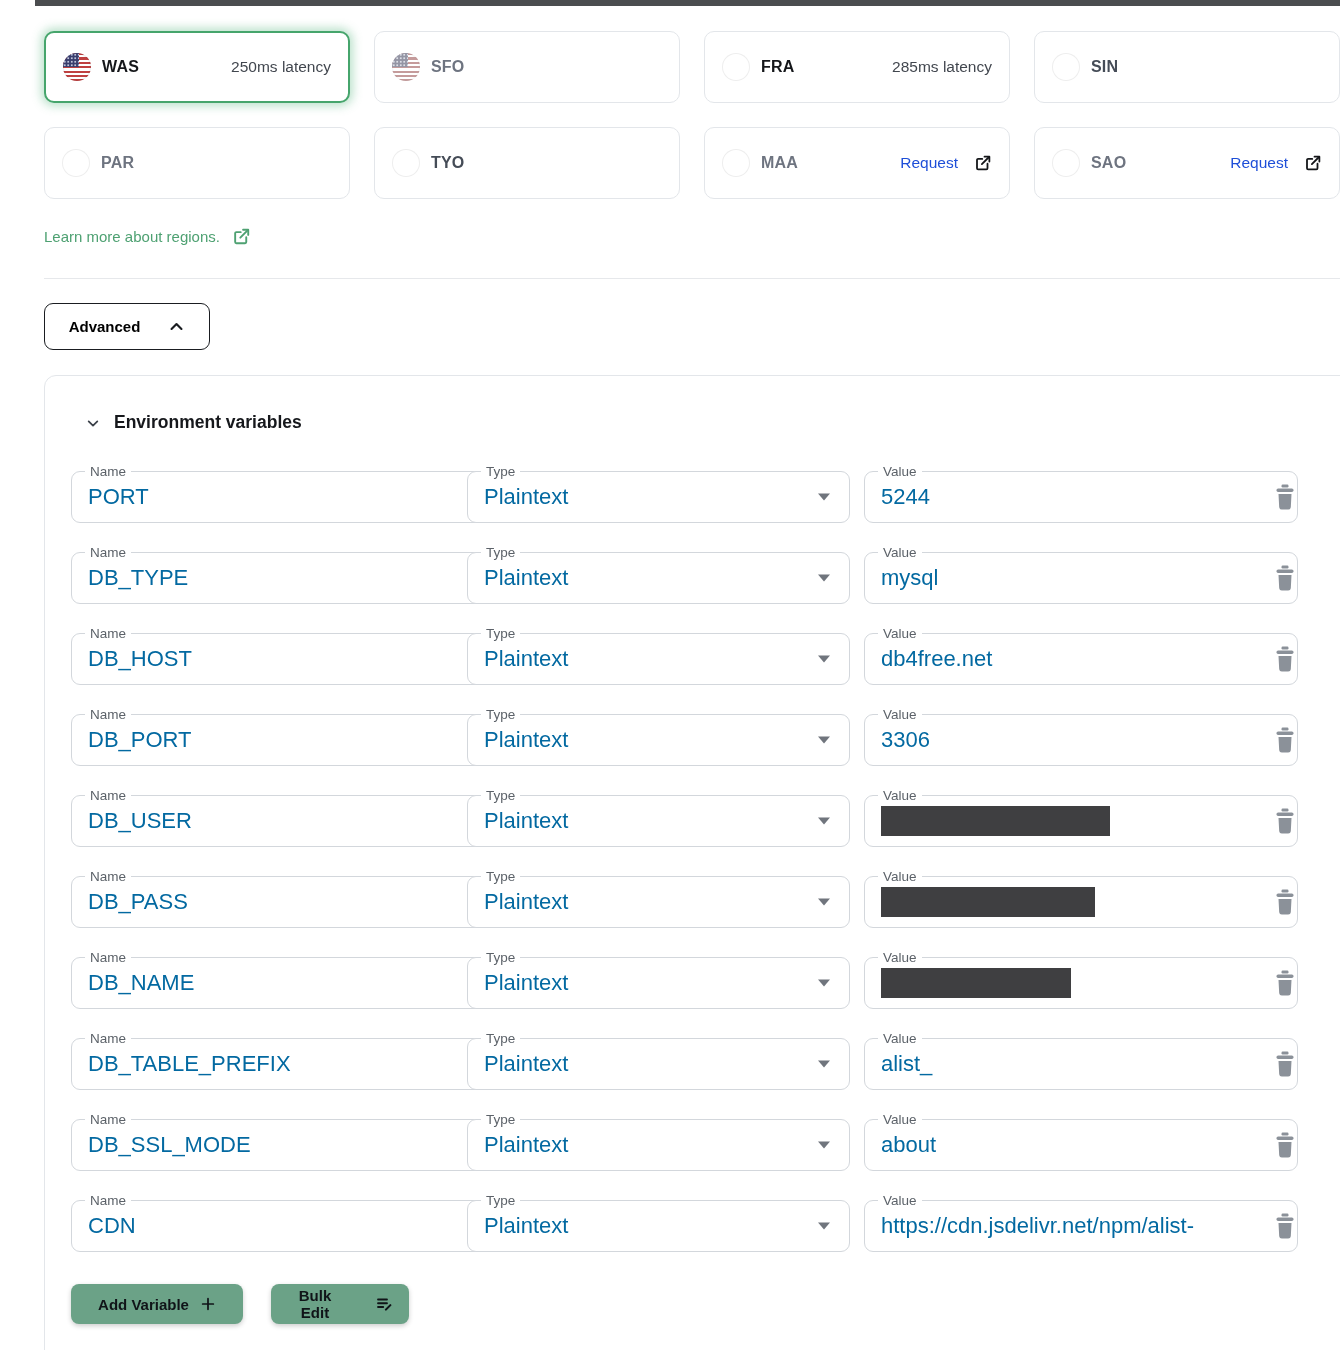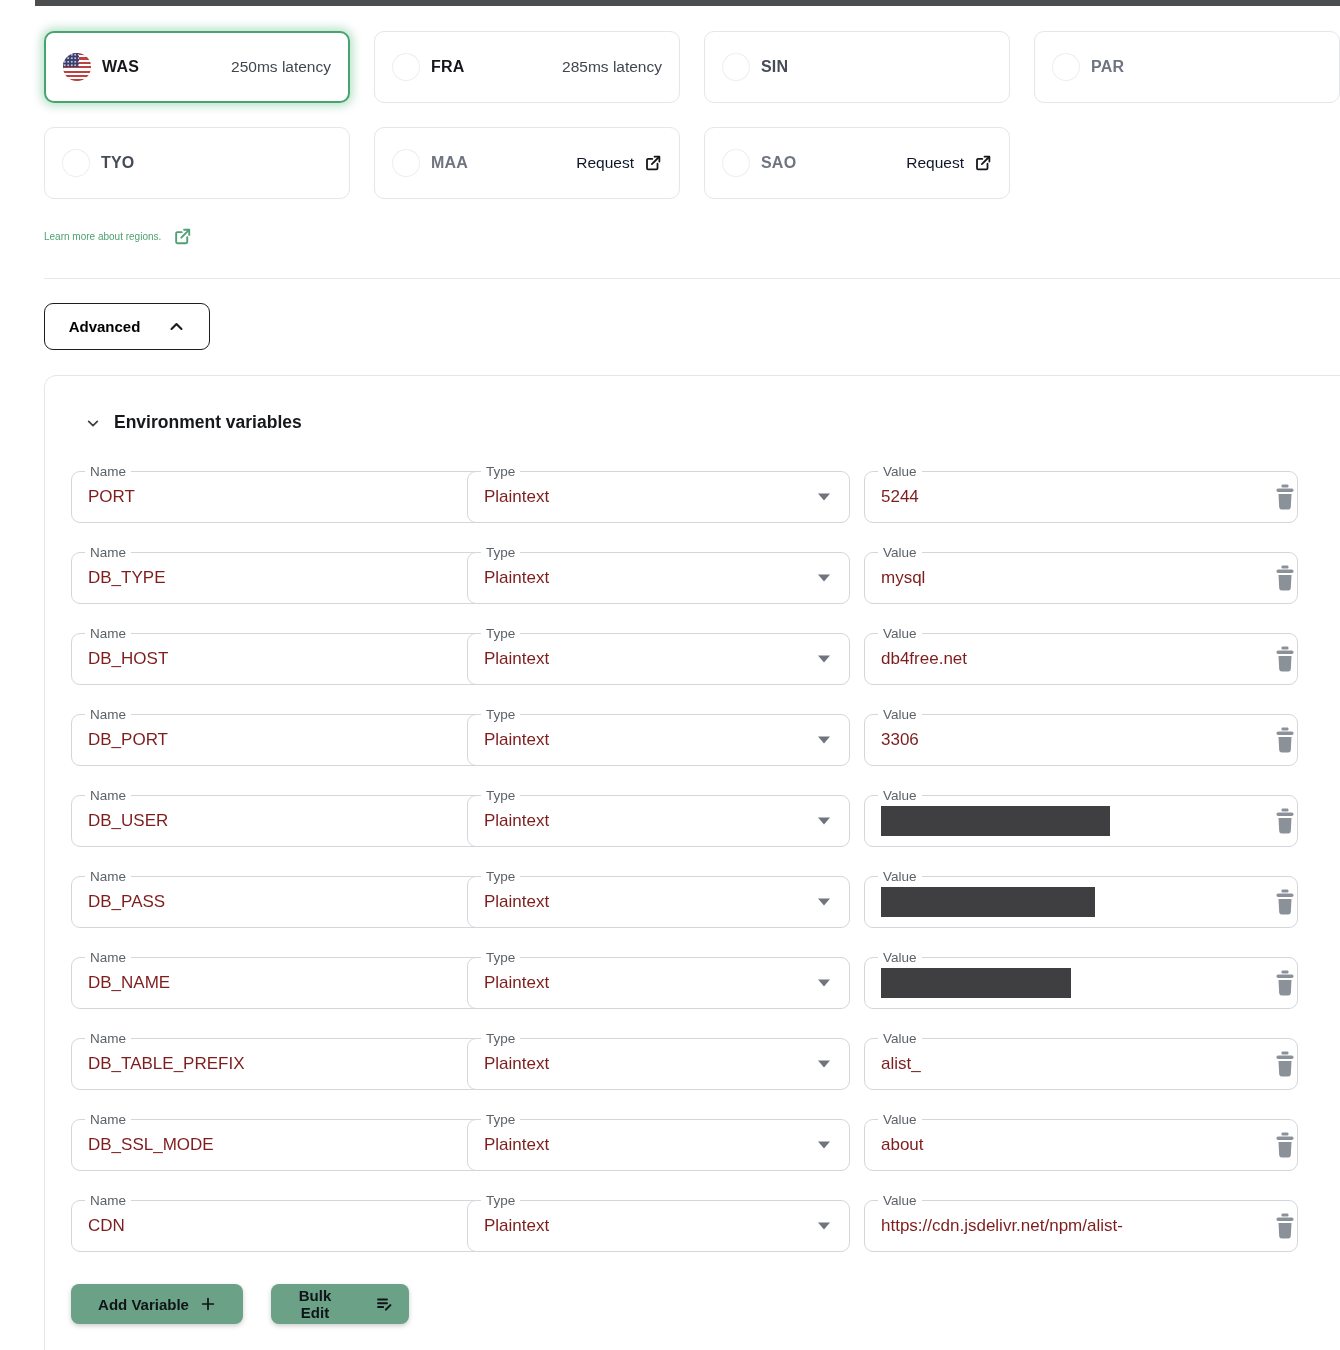--- a/index.html
+++ b/index.html
@@ -14,34 +14,34 @@
          grid-template-columns:repeat(4,306px);grid-auto-rows:72px;column-gap:24px;row-gap:24px;}
   .rcard{position:relative;box-sizing:border-box;background:#fff;border:1px solid #e3e6ea;border-radius:10px;
          display:flex;align-items:center;padding:16px 17px;cursor:pointer;}
   .rcard.selected{border:2px solid #46a56c;box-shadow:0 0 10px 3px rgba(104,188,140,.45);}
   .rcode{margin-left:11px;font-size:16px;letter-spacing:.2px;}
   .tone-dark .rcode{color:#15171a;font-weight:700;}
   .tone-mid  .rcode{color:#454c57;font-weight:600;}
   .tone-gray .rcode{color:#6e7480;font-weight:600;}
   .rright{margin-left:auto;display:flex;align-items:center;gap:10px;}
   .rlat{color:#42474f;font-size:15.5px;}
-  .rreq-wrap{display:flex;align-items:center;gap:10px;color:#0f172a;}
+  .rreq-wrap{display:flex;align-items:center;gap:16px;color:#1d4ed8;}
   .rreq{font-size:15.5px;font-weight:500;}
 
   
   .flag{position:relative;width:28px;height:28px;border-radius:50%;overflow:hidden;flex:none;
         box-shadow:inset 0 0 0 1px rgba(0,0,0,.07);}
   .flag.faded{opacity:.55;filter:saturate(.6);}
   .f-us{background:repeating-linear-gradient(180deg,#bf4040 0 2.2px,#fff 2.2px 4.4px);}
   .f-us::after{content:"";position:absolute;left:0;top:0;width:58%;height:50%;background:#3a3e6d;
         background-image:radial-gradient(#cdd2e6 .6px,transparent .8px);background-size:3.5px 3.5px;}
 
   
   .learn{position:absolute;left:44px;top:227px;display:flex;align-items:center;gap:12px;
-         color:#4ea172;font-size:10px;cursor:pointer;}
+         color:#4ea172;font-size:15px;cursor:pointer;}
 
   .divider{position:absolute;left:44px;right:0;top:278px;height:1px;background:#e6e8eb;}
 
   .advanced{position:absolute;left:44px;top:303px;width:166px;height:47px;box-sizing:border-box;
          border:1.5px solid #1a1d21;border-radius:9px;background:#fff;display:flex;align-items:center;
          justify-content:center;gap:28px;font-size:15px;font-weight:700;cursor:pointer;}
 
   
   .maincard{position:absolute;left:44px;top:375px;width:1322px;height:1010px;box-sizing:border-box;
          background:#fff;border:1px solid #e3e6ea;border-radius:12px;}
@@ -51,21 +51,21 @@
   
   .vrow{position:absolute;left:0;width:100%;height:52px;}
   .field{position:absolute;top:0;height:52px;box-sizing:border-box;background:#fff;
          border:1px solid #d3d7dc;border-radius:9px;}
   .fname{left:26px;width:448px;}
   .ftype{left:422px;width:383px;cursor:pointer;}
   .fvalue{left:819px;width:434px;}
   .flabel{position:absolute;top:-9px;left:13px;background:#fff;padding:0 5px;
           font-size:13.5px;color:#5c6269;line-height:17px;}
   .fval{position:absolute;left:16px;right:14px;top:50%;transform:translateY(-50%);
-        font-size:17px;color:#7f1d1d;white-space:nowrap;overflow:hidden;}
+        font-size:22px;color:#0369a1;white-space:nowrap;overflow:hidden;}
   .ftype .fval{right:44px;}
   .selarrow{position:absolute;right:19px;top:50%;transform:translateY(-50%);width:0;height:0;
         border-left:6.5px solid transparent;border-right:6.5px solid transparent;
         border-top:7.5px solid #70757d;}
   .redact{position:absolute;left:16px;top:50%;transform:translateY(-50%);height:30px;background:#3f3f41;}
   .trash{position:absolute;left:1228px;top:12px;width:24px;height:28px;border:none;background:none;
         padding:0;color:#8b9199;cursor:pointer;}
   .trash svg{width:24px;height:28px;display:block;}
 
   
@@ -88,20 +88,28 @@
   <div class="rgrid">
   <div class="rcard tone-dark selected">
     <span class="flag f-us"></span>
     <span class="rcode">WAS</span>
     <span class="rright">
       <span class="rlat">250ms latency</span>
 
     </span>
   </div>
 
+  <div class="rcard tone-gray">
+    <span class="flag f-us faded"></span>
+    <span class="rcode">SFO</span>
+    <span class="rright">
+      
+      
+    </span>
+  </div>
 
   <div class="rcard tone-dark">
     <span class="flag f-germany"></span>
     <span class="rcode">FRA</span>
     <span class="rright">
       <span class="rlat">285ms latency</span>
 
     </span>
   </div>
 

